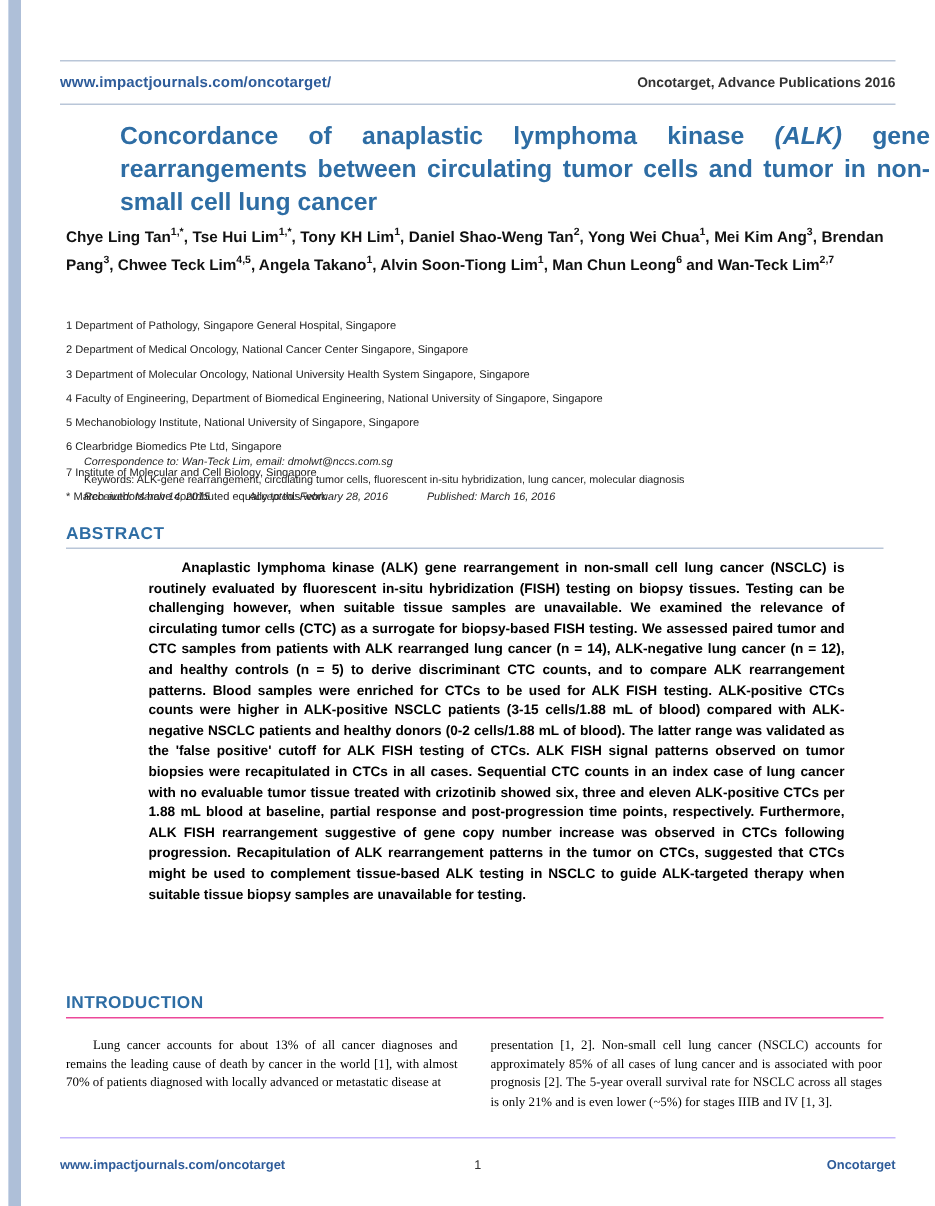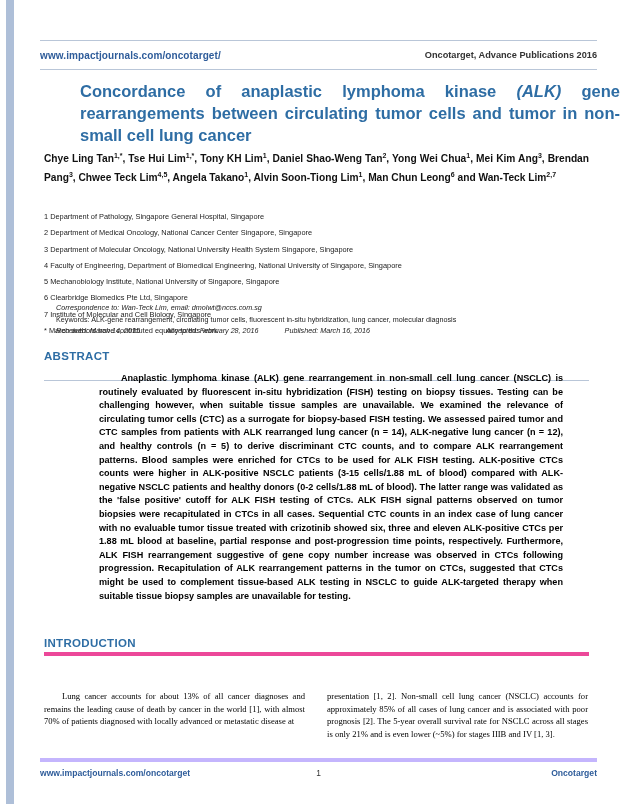--- a/index.html
+++ b/index.html
@@ -131,43 +131,43 @@
     font-weight: bold;
     color: #2e6da4;
     letter-spacing: 0.3px;
   }
   .abstract-head {
     position: absolute;
     left: 44px;
     top: 350px;
     width: 545px;
     border-bottom: 1px solid #b9c6d8;
-    padding-bottom: 18px;
+    padding-bottom: 3px;
   }
   .abstract-body {
     position: absolute;
     left: 84px;
     top: 372px;
     width: 464px;
     font-family: "Liberation Sans", sans-serif;
     font-size: 9.1px;
     line-height: 13.6px;
     font-weight: bold;
     text-align: justify;
     color: #000;
     margin-left: 15px;
   }
   .abstract-body .indent { display: inline-block; width: 22px; }
 
   .intro-head {
     position: absolute;
     left: 44px;
-    top: 637px;
-    width: 545px;
-    border-bottom: 4px solid #ec4899;
+    top: 663px;
+    width: 545px;
+    border-bottom: 1px solid #ec4899;
     padding-bottom: 3px;
   }
   .cols {
     position: absolute;
     left: 44px;
     top: 690px;
     width: 545px;
     display: flex;
     gap: 22px;
   }
@@ -180,23 +180,23 @@
     color: #000;
   }
   .col .indent { display: inline-block; width: 18px; }
 
   .footer {
     position: absolute;
     left: 40px;
     right: 26px;
     top: 758px;
     height: 22px;
-    border-top: 4px solid #c4b5fd;
-    display: flex;
-    align-items: center;
+    border-top: 1px solid #c4b5fd;
+    display: flex;
+    align-items: flex-end;
     justify-content: space-between;
     font-family: "Liberation Sans", sans-serif;
     font-size: 8.6px;
     font-weight: bold;
     color: #2e5c9a;
   }
   .footer .page-num {
     color: #333;
     font-weight: normal;
     font-size: 8.4px;

